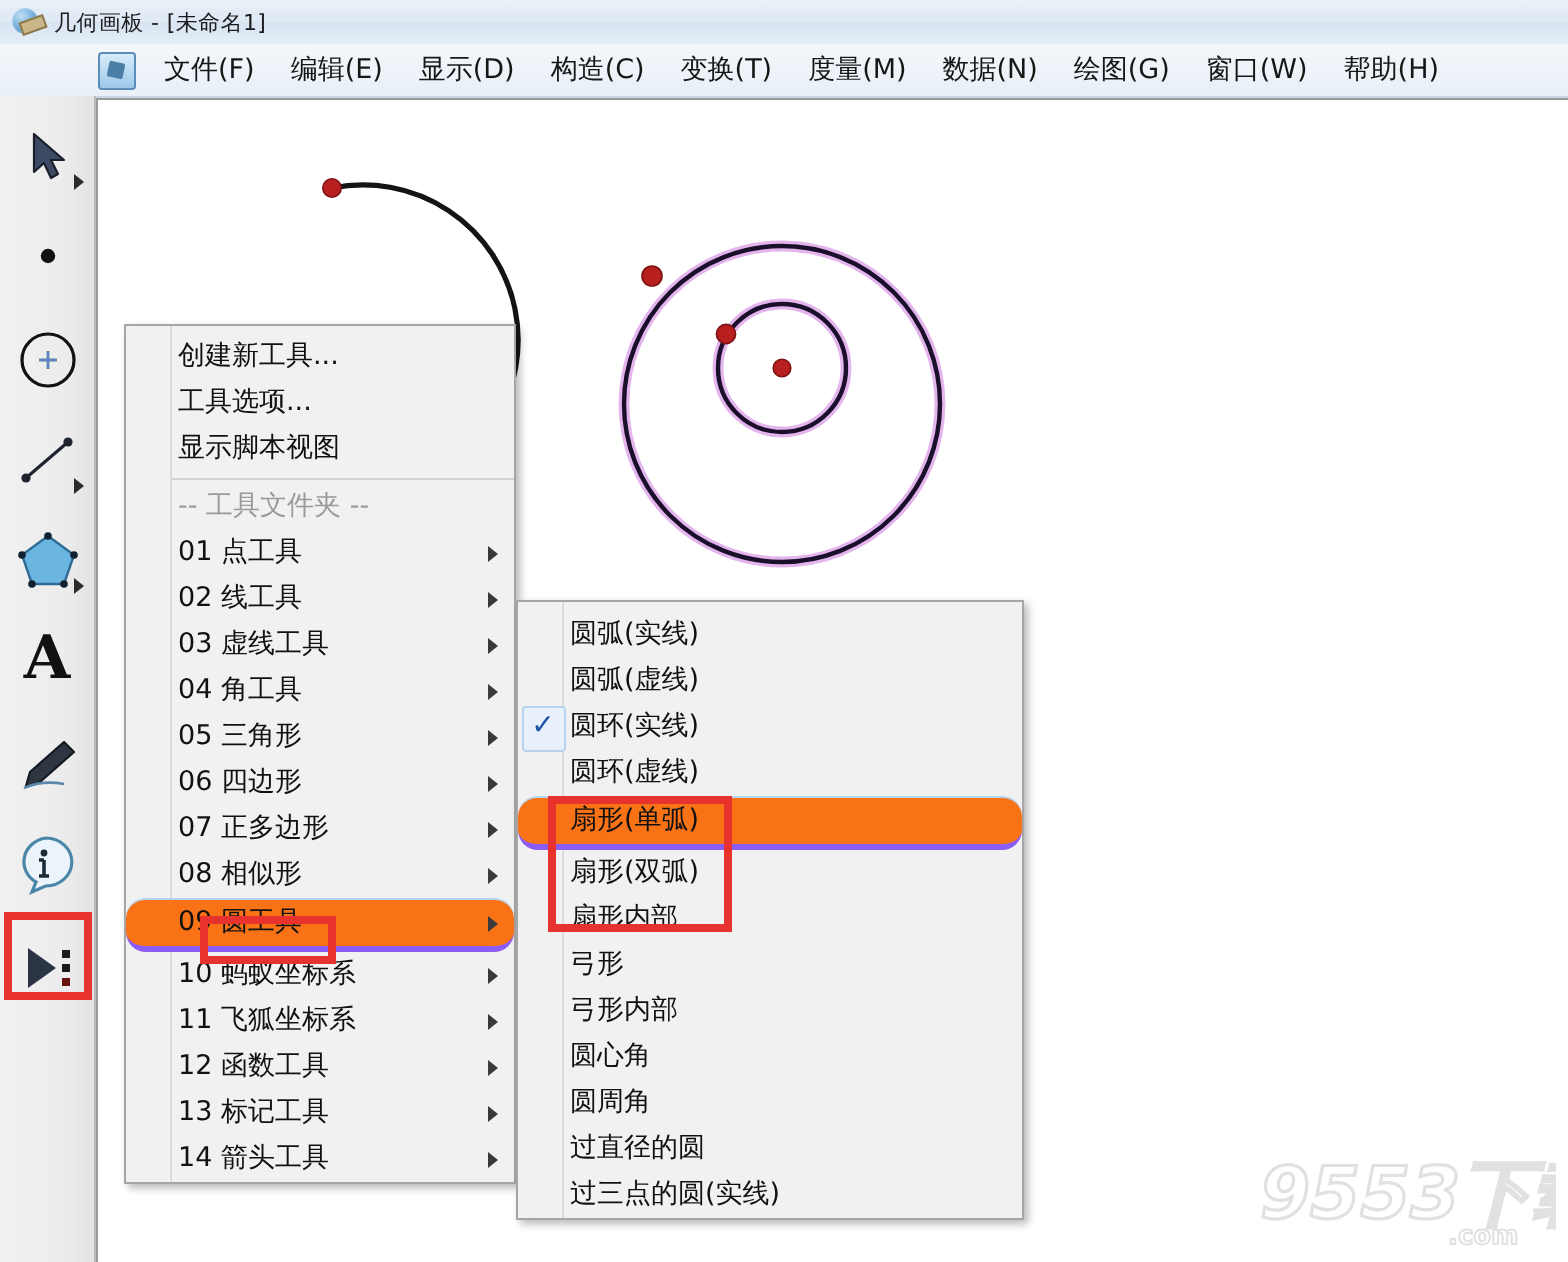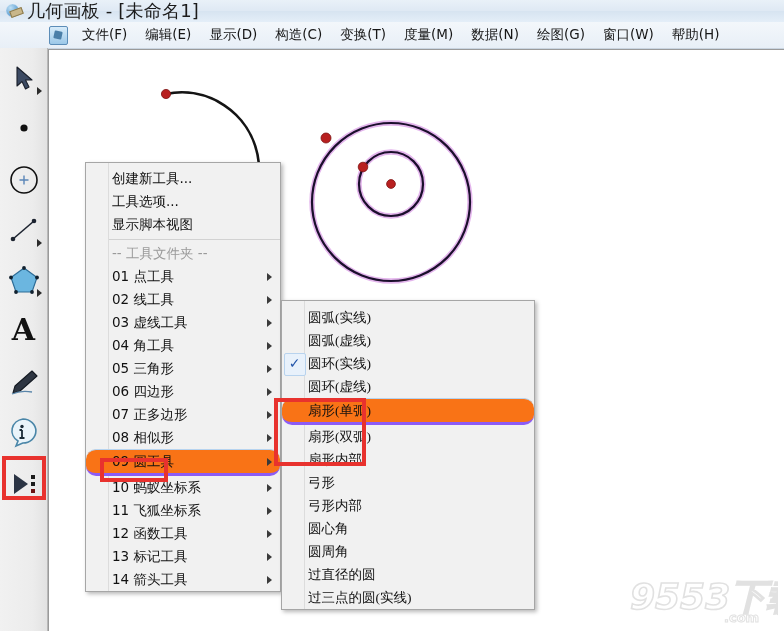--- a/index.html
+++ b/index.html
@@ -23,21 +23,21 @@
   .titlebar .winicon .globe{
     position:absolute;left:1px;top:1px;width:13px;height:13px;border-radius:50%;
     background:radial-gradient(circle at 35% 30%,#bfe0f5 0%,#6ba8d8 55%,#2f6ea8 100%);
     box-shadow:inset 0 0 1px #fff;
   }
   .titlebar .winicon .ruler{
     position:absolute;left:5px;top:6px;width:11px;height:5px;background:#c9b78a;
     transform:rotate(-20deg);border:1px solid #8a7a4e;
   }
   .titlebar .title{
-    font-size:18px;color:#1b1b1b;letter-spacing:.2px;
+    font-size:11px;color:#1b1b1b;letter-spacing:.2px;
   }
 
   
   .menubar{
     position:absolute;left:0;top:22px;width:784px;height:26px;
     background:linear-gradient(to bottom,#f3f7fb 0%,#e8eff7 100%);
     border-bottom:1px solid #c9d4e0;
     display:flex;align-items:center;padding-left:44px;
   }
   .menubar .appicon{
@@ -81,21 +81,21 @@
     overflow:hidden;
   }
   .watermark{
     position:absolute;right:6px;bottom:4px;width:150px;height:62px;opacity:.85;
   }
 
   
   .popup{
     position:absolute;background:#f1f1f1;border:1px solid #a6a6a6;
     box-shadow:2px 2px 4px rgba(0,0,0,.28);
-    font-size:13.5px;color:#111;margin-left:23px;
+    font-size:13.5px;color:#111;
   }
   .popup .gutter{
     position:absolute;left:0;top:0;bottom:0;width:22px;
     background:#f1f1f1;border-right:1px solid #dcdcdc;
   }
   .row{
     position:relative;height:23px;line-height:23px;padding-left:26px;padding-right:22px;
     white-space:nowrap;cursor:default;z-index:2;
   }
   .row.sep-label{color:#9a9a9a;}
@@ -108,21 +108,21 @@
     position:absolute;left:4px;top:0;width:17px;height:23px;line-height:23px;text-align:center;
     color:#2255aa;font-size:14px;
   }
   .row.checked .check-box{
     position:absolute;left:2px;top:1px;width:20px;height:21px;
     background:#e8f1fb;border:1px solid #b8d3ee;border-radius:2px;z-index:-1;
   }
   .divider{height:1px;background:#d2d2d2;margin:3px 0 2px 0;}
 
   #menu-tools{left:62px;top:162px;width:194px;}
-  #menu-circle{left:258px;top:300px;width:252px;font-family:Liberation Serif, serif;}
+  #menu-circle{left:258px;top:300px;width:252px;}
 
   
   .redbox{position:absolute;border:4px solid #e8322e;box-sizing:border-box;z-index:50;pointer-events:none;}
 </style>
 </head>
 <body>
 
 <div id="app">
 
   <div class="titlebar">

